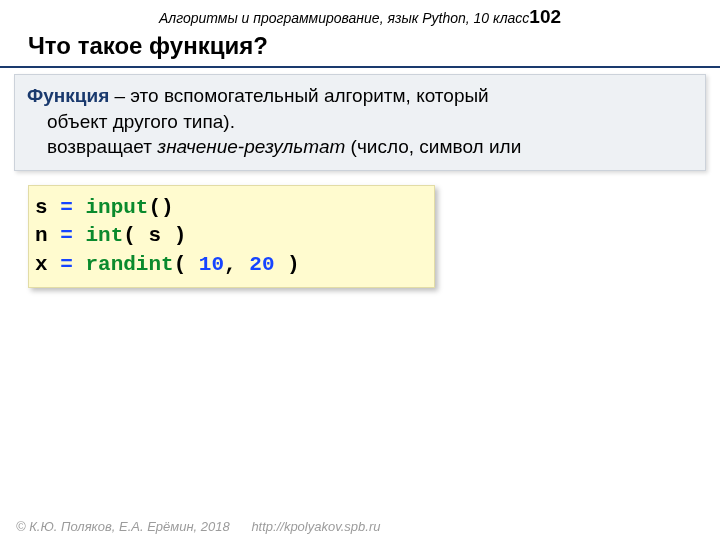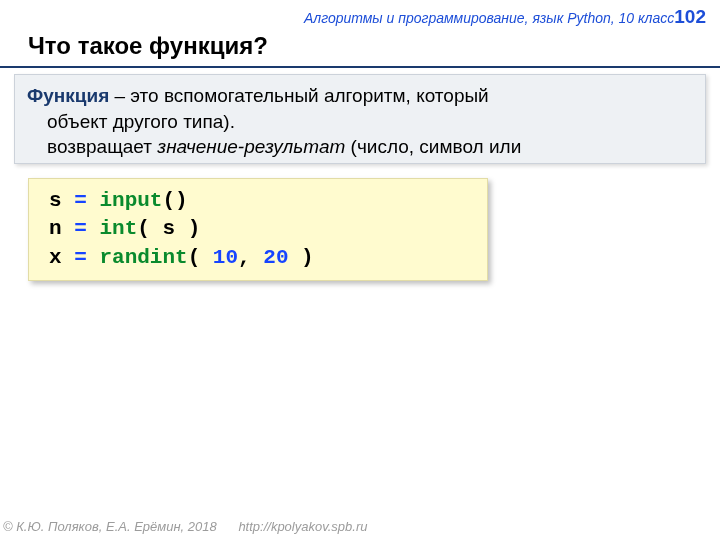--- a/index.html
+++ b/index.html
@@ -6,24 +6,24 @@
   body {
     width: 720px;
     height: 540px;
     font-family: Arial, Helvetica, sans-serif;
     background: #fff;
     position: relative;
     overflow: hidden;
   }
   .header {
     display: flex;
-    justify-content: flex-end;
+    justify-content: center;
     align-items: baseline;
     padding: 6px 14px 2px 14px;
-    color: #1d4ed8;
+    color: #000000;
   }
   .header .course {
     font-style: italic;
     font-size: 14px;
   }
   .header .page {
     font-size: 19px;
     font-weight: bold;
   }
   .title {
@@ -34,52 +34,52 @@
   }
   .rule {
     height: 2px;
     background: #1a3a6e;
     margin: 0 0 0 0;
   }
   .defbox {
     margin: 6px 14px 14px 14px;
     background: #eef1f4;
     border: 1px solid #ccd2da;
-    padding: 8px 12px 3px 12px;
+    padding: 8px 12px 10px 12px;
     font-size: 19px;
     line-height: 1.35;
     color: #000;
     box-shadow: 2px 2px 4px rgba(0,0,0,0.15);
   }
   .defbox .term {
     color: #1a3a6e;
     font-weight: bold;
   }
   .defbox .ital { font-style: italic; }
   .defbox .cont { padding-left: 20px; display: block; }
   .codebox {
     margin: 8px 0 0 28px;
-    width: 460px;
+    width: 407px;
     background: #fffbcf;
     border: 1px solid #e2dca6;
-    padding: 8px 14px 8px 20px;
+    padding: 8px 14px 8px 6px;
     box-shadow: 3px 3px 5px rgba(0,0,0,0.25);
     font-family: "Courier New", monospace;
     font-size: 21px;
     font-weight: bold;
     line-height: 1.35;
     white-space: pre;
   }
   .k-blue  { color: #1644ff; }
   .k-green { color: #0a8a2d; }
   .k-num   { color: #1644ff; }
   .footer {
     position: absolute;
     bottom: 6px;
-    left: 3px;
+    left: 16px;
     font-size: 13px;
     color: #9c9c9c;
     font-style: italic;
   }
   .footer .url { margin-left: 18px; }
 </style>
 </head>
 <body>
 
 <div class="header">

